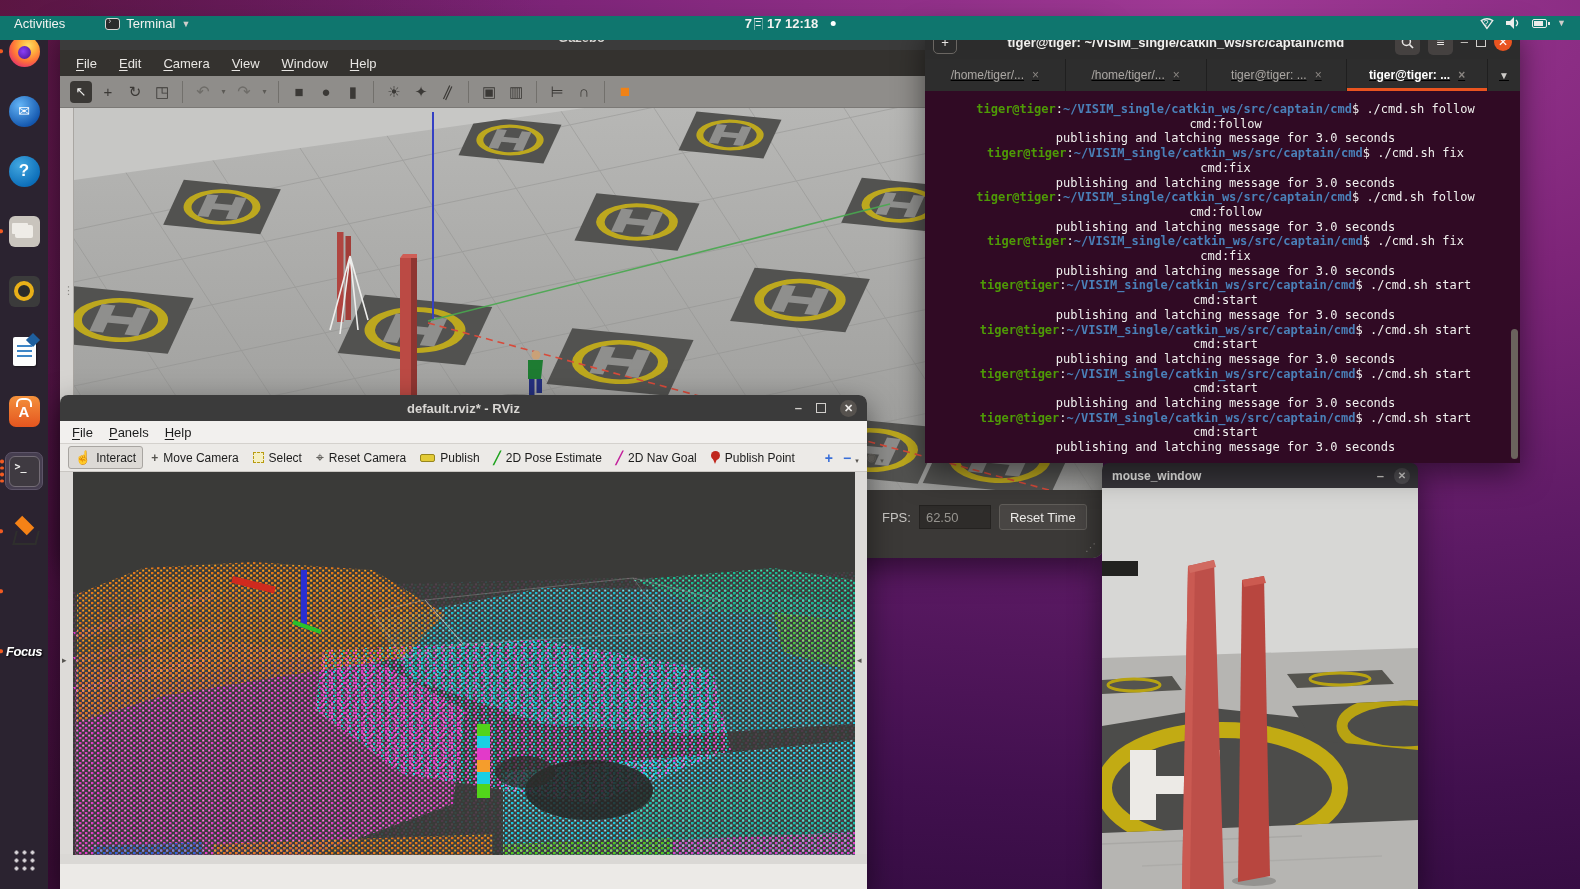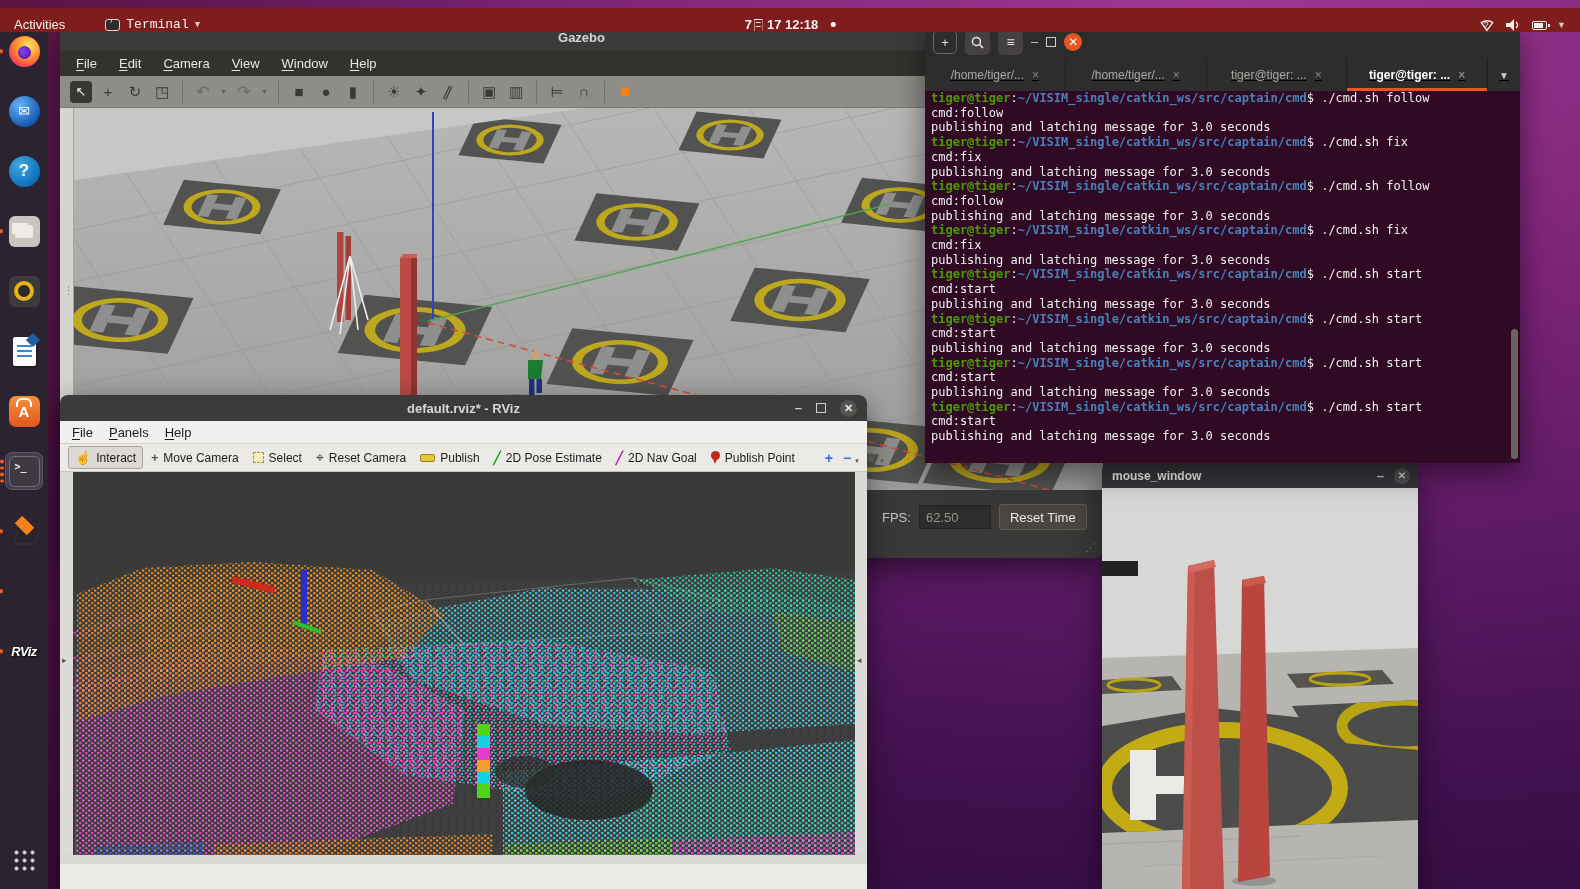--- a/index.html
+++ b/index.html
@@ -7,24 +7,24 @@
   body {
     font-family:"Liberation Sans", sans-serif;
     background:
       linear-gradient(105deg, rgba(92,18,40,.55), rgba(0,0,0,0) 30%),
       radial-gradient(135% 115% at 76% 0%, #a03a96 0%, #7e2579 30%, #5c1a64 55%, #41104e 78%, #2d0a3a 100%);
   }
   .screen { position:relative; width:1580px; height:889px; }
   .win { position:absolute; box-shadow:0 10px 30px rgba(0,0,0,.5); }
 
   
-  .topbar { position:absolute; left:0; top:8px; width:1580px; height:24px; background:#7f1d1d;
-            display:flex; align-items:flex-end; color:#f2f2f0; font-size:13px; z-index:60; }
+  .topbar { position:absolute; left:0; top:16px; width:1580px; height:24px; background:#0f766e;
+            display:flex; align-items:flex-start; color:#f2f2f0; font-size:13px; z-index:60; }
   .tb-left { display:flex; align-items:center; gap:40px; padding-left:14px; }
-  .tb-app { display:flex; align-items:center; gap:6px;font-family:Liberation Mono, monospace; }
+  .tb-app { display:flex; align-items:center; gap:6px; }
   .tb-termicon { width:15px; height:12px; border:1px solid #d8d6d4; border-radius:3px; position:relative; background:#2c2c2c; }
   .tb-termicon::after { content:'›'; position:absolute; left:2px; top:-3px; font-size:9px; color:#d8d6d4; }
   .tb-caret { font-size:9px; color:#cfcdca; }
   .tb-clock { position:absolute; left:50%; transform:translateX(-50%); display:flex; align-items:center; font-weight:bold; }
   .cjk-moon { display:inline-block; width:9px; height:12px; margin:0 4px 0 2px; position:relative;
               border:1.3px solid #f2f2f0; border-bottom:none; border-radius:1px; font-size:0; color:transparent; }
   .cjk-moon::before { content:''; position:absolute; left:1px; right:1px; top:2.5px; height:1.2px; background:#f2f2f0; }
   .cjk-moon::after  { content:''; position:absolute; left:1px; right:1px; top:6px;   height:1.2px; background:#f2f2f0; }
   .notif-dot { width:5px; height:5px; border-radius:50%; background:#fff; margin-left:12px; }
   .tb-right { margin-left:auto; display:flex; align-items:center; gap:10px; padding-right:14px; }
@@ -149,22 +149,22 @@
             color:#e8e6e4; font-size:14px; flex:none; }
   .term-close { width:18px; height:18px; border-radius:50%; background:#e95420; color:#fff; font-size:12px;
                 display:flex; align-items:center; justify-content:center; flex:none; }
   .term-tabs { height:32px; background:#2d2d2d; display:flex;text-decoration:underline; }
   .tab { flex:1; display:flex; align-items:center; justify-content:center; gap:8px; border-right:1px solid #1f1f1f;
          font-size:12px; color:#aba7a3; position:relative; white-space:nowrap; }
   .tab.active { color:#fff; font-weight:bold; }
   .tab.active::after { content:''; position:absolute; left:0; right:0; bottom:0; height:3px; background:#e95420; }
   .tab .x { color:#8a8682; }
   .tabcaret { width:32px; display:flex; align-items:center; justify-content:center; color:#cfcdca; font-size:10px; }
-  .term-out { position:relative; height:372px; padding:0 0 0 6px; overflow:hidden;
-              font:12px/14.7px "DejaVu Sans Mono", monospace; color:#f1f1ef; }
+  .term-out { position:relative; height:372px; padding:11px 0 0 6px; overflow:hidden;
+              font:12px/14.7px "DejaVu Sans Mono", monospace; color:#f1f1ef;text-align:center; }
   .tline { white-space:pre; }
   .tline .g { color:#4e9a06; font-weight:bold; }
   .tline .b { color:#4a80b8; font-weight:bold; }
   .cur { display:inline-block; width:7px; height:12px; border:1px solid #e8e8e6; vertical-align:-2px; margin-left:2px; }
   .term-scroll { position:absolute; right:2px; top:238px; width:7px; height:130px; background:#6b635d; border-radius:4px; }
 </style>
 </head>
 <body>
 
 <div class="screen">
@@ -482,20 +482,21 @@
       <div class="rv-strip r">
           <span>◂</span>
         </div>
     </div>
     <div class="rv-bottomstrip"></div>
   </div>
 
   <div class="win term-win">
     <div class="term-title">
       <span class="newtab">+</span>
+      <span class="t">tiger@tiger: ~/VISIM_single/catkin_ws/src/captain/cmd</span>
       <span class="tb-btn">
         <svg width="13" height="13" viewBox="0 0 13 13">
           <circle cx="5.4" cy="5.4" r="4" fill="none" stroke="#e8e6e4" stroke-width="1.5"></circle>
           <line x1="8.5" y1="8.5" x2="12" y2="12" stroke="#e8e6e4" stroke-width="1.7"></line>
         </svg>
       </span>
       <span class="tb-btn">≡</span>
       <span class="wmin">–</span>
       <span class="wmax"></span>
       <span class="term-close">✕</span>
@@ -627,20 +628,20 @@
       <div class="dock-item">
         <span class="dots">
           <i></i>
         </span>
         <span class="dicon running-app"></span>
       </div>
       <div class="dock-item">
         <span class="dots">
           <i></i>
         </span>
-        <span class="dicon rviz">RViz</span>
+        <span class="dicon rviz">Focus</span>
       </div>
       <div class="dock-item showapps">
         <span class="dicon show-applications"></span>
       </div>
     </div>
 
 </div>
 
 </body></html>

